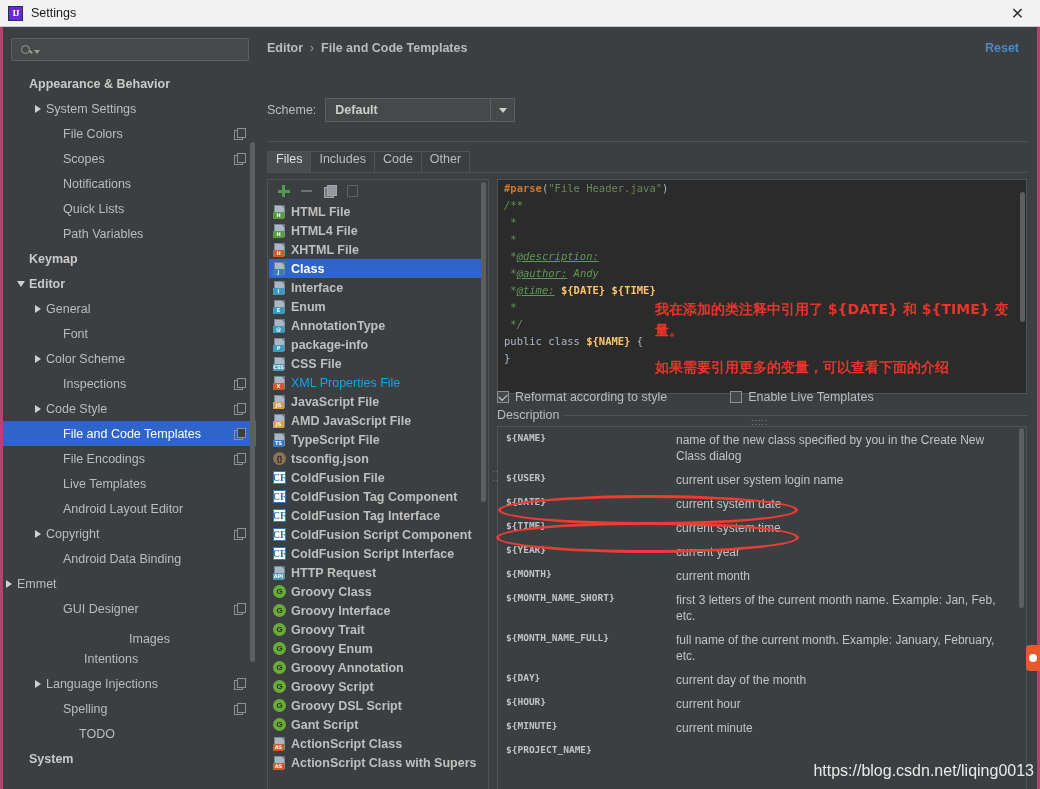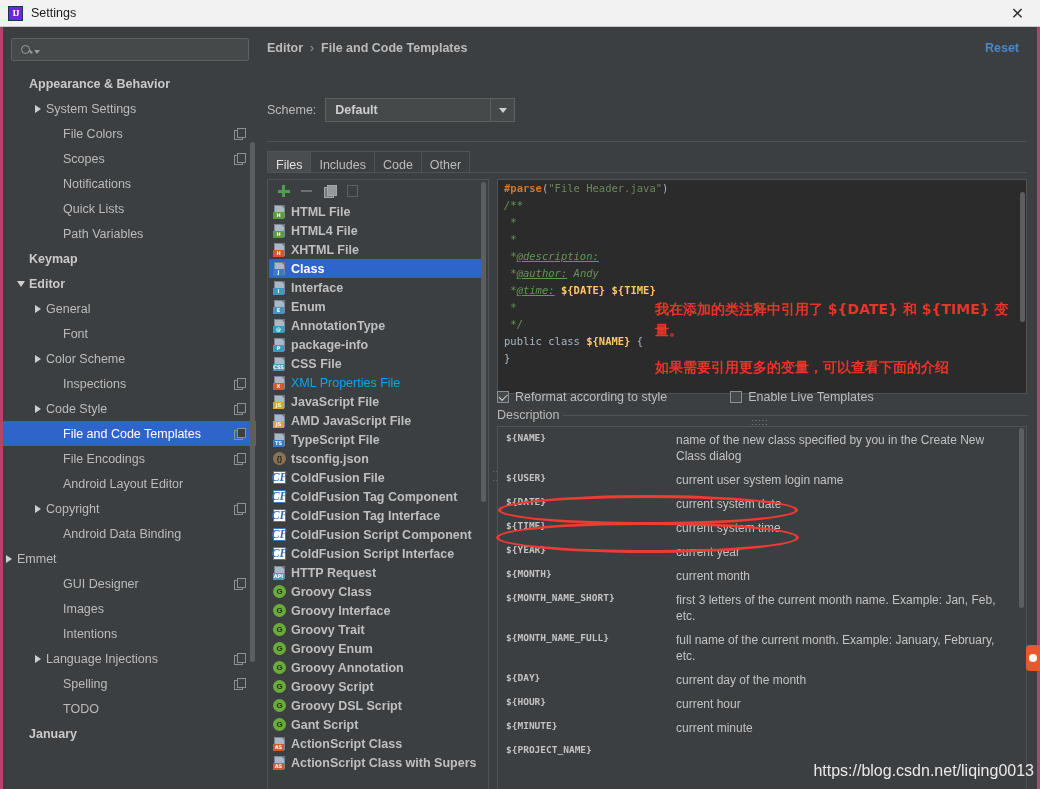--- a/index.html
+++ b/index.html
@@ -124,21 +124,21 @@
     content:""; width:0;height:0;
     border-left:4.5px solid transparent;border-right:4.5px solid transparent;
     border-top:5px solid #cfcfcf;
   }
 
   .hr-sep { position:absolute; left:9px; top:114px; width:760px; height:1px; background:#4f5355; }
 
   
   #tabs { position:absolute; left:9px; top:124px; height:21px; display:flex; }
   .tab {
-    height:21px; padding:0 8px; display:flex; align-items:flex-end;
+    height:21px; padding:0 8px; display:flex; align-items:flex-start;
     color:#bbbbbb; font-size:12.5px; border:1px solid #4f5355; border-bottom:none;
     background:#3c3f41; margin-right:-1px;
   }
   .tab.active { background:#4a4d4f; color:#e0e0e0; }
   #tab-underline { position:absolute; left:9px; top:145px; width:760px; height:1px; background:#4f5355; }
 
   
   #list-panel {
     position:absolute; left:9px; top:152px; width:222px; height:630px;
     background:#3c3f41; border:1px solid #4f5355;
@@ -173,22 +173,22 @@
     border-left:4px solid transparent; border-top:4px solid #6d7884;
   }
   .ficon .badge {
     position:absolute; left:0px; bottom:0px; width:11px; height:7px;
     font-size:5px; color:#ffffff; font-weight:bold;
     display:flex; align-items:center; justify-content:center;
     font-family:"DejaVu Sans", sans-serif; line-height:1;
   }
   .cf-icon {
     width:13px; height:13px; flex:0 0 13px; background:#ffffff; border:1px solid #3478c0;
-    color:#2f6fb5; font-size:12px; font-weight:bold; display:flex; align-items:center;
-    justify-content:center; font-family:"Liberation Serif", serif;font-style:italic;
+    color:#2f6fb5; font-size:10px; font-weight:bold; display:flex; align-items:center;
+    justify-content:center; font-family:"Liberation Serif", serif;
   }
   .groovy-icon {
     width:13px; height:13px; flex:0 0 13px; border-radius:50%;
     background:#6aab3a; color:#20340f; font-size:8px; font-weight:bold;
     display:flex; align-items:center; justify-content:center;
   }
   .json-icon {
     width:13px; height:13px; flex:0 0 13px; border-radius:50%;
     background:#8b7355; color:#1a1a1a; font-size:7px; font-weight:bold;
     display:flex; align-items:center; justify-content:center;
@@ -351,65 +351,69 @@
         <span class="tree-label">File and Code Templates</span>
         <span class="copy-badge"></span>
       </div>
       <div class="tree-row" style="padding-left: 46px;">
         <span class="tree-arrow"></span>
         <span class="tree-label">File Encodings</span>
         <span class="copy-badge"></span>
       </div>
       <div class="tree-row" style="padding-left: 46px;">
         <span class="tree-arrow"></span>
+        <span class="tree-label">Live Templates</span>
+      </div>
+      <div class="tree-row" style="padding-left: 46px;">
+        <span class="tree-arrow"></span>
         <span class="tree-label">Android Layout Editor</span>
       </div>
       <div class="tree-row" style="padding-left: 29px;">
         <span class="tree-arrow collapsed"></span>
         <span class="tree-label">Copyright</span>
         <span class="copy-badge"></span>
       </div>
       <div class="tree-row" style="padding-left: 46px;">
         <span class="tree-arrow"></span>
         <span class="tree-label">Android Data Binding</span>
       </div>
       <div class="tree-row" style="">
         <span class="tree-arrow collapsed"></span>
         <span class="tree-label">Emmet</span>
       </div>
       <div class="tree-row" style="padding-left: 46px;">
         <span class="tree-arrow"></span>
         <span class="tree-label">GUI Designer</span>
         <span class="copy-badge"></span>
       </div>
-      <div class="tree-row" style="padding-left: 46px;">
+      <div class="tree-row" style="padding-left: 46px; flex-direction: column;">
         <span class="tree-arrow"></span>
         <span class="tree-label">Images</span>
       </div>
-      <div class="tree-row" style="padding-left: 46px;">
+      <div class="tree-row" style="padding-left: 67px;">
         <span class="tree-arrow"></span>
         <span class="tree-label">Intentions</span>
       </div>
       <div class="tree-row" style="padding-left: 29px;">
         <span class="tree-arrow collapsed"></span>
         <span class="tree-label">Language Injections</span>
         <span class="copy-badge"></span>
       </div>
       <div class="tree-row" style="padding-left: 46px;">
         <span class="tree-arrow"></span>
         <span class="tree-label">Spelling</span>
         <span class="copy-badge"></span>
       </div>
-      <div class="tree-row" style="padding-left: 46px;">
+      <div class="tree-row" style="padding-left: 46px; margin-left: 16px;">
         <span class="tree-arrow"></span>
         <span class="tree-label">TODO</span>
       </div>
       <div class="tree-row" style="padding-left: 12px;">
         <span class="tree-arrow"></span>
-        <span class="tree-label bold">January</span>
+        <span class="tree-label bold">System</span>
       </div>
     </div>
   <div class="sb-scroll"></div>
 </div>
 
 <div id="main">
 
   <div id="breadcrumb">
     <span class="crumb">Editor</span>
     <span class="sep">›</span>

